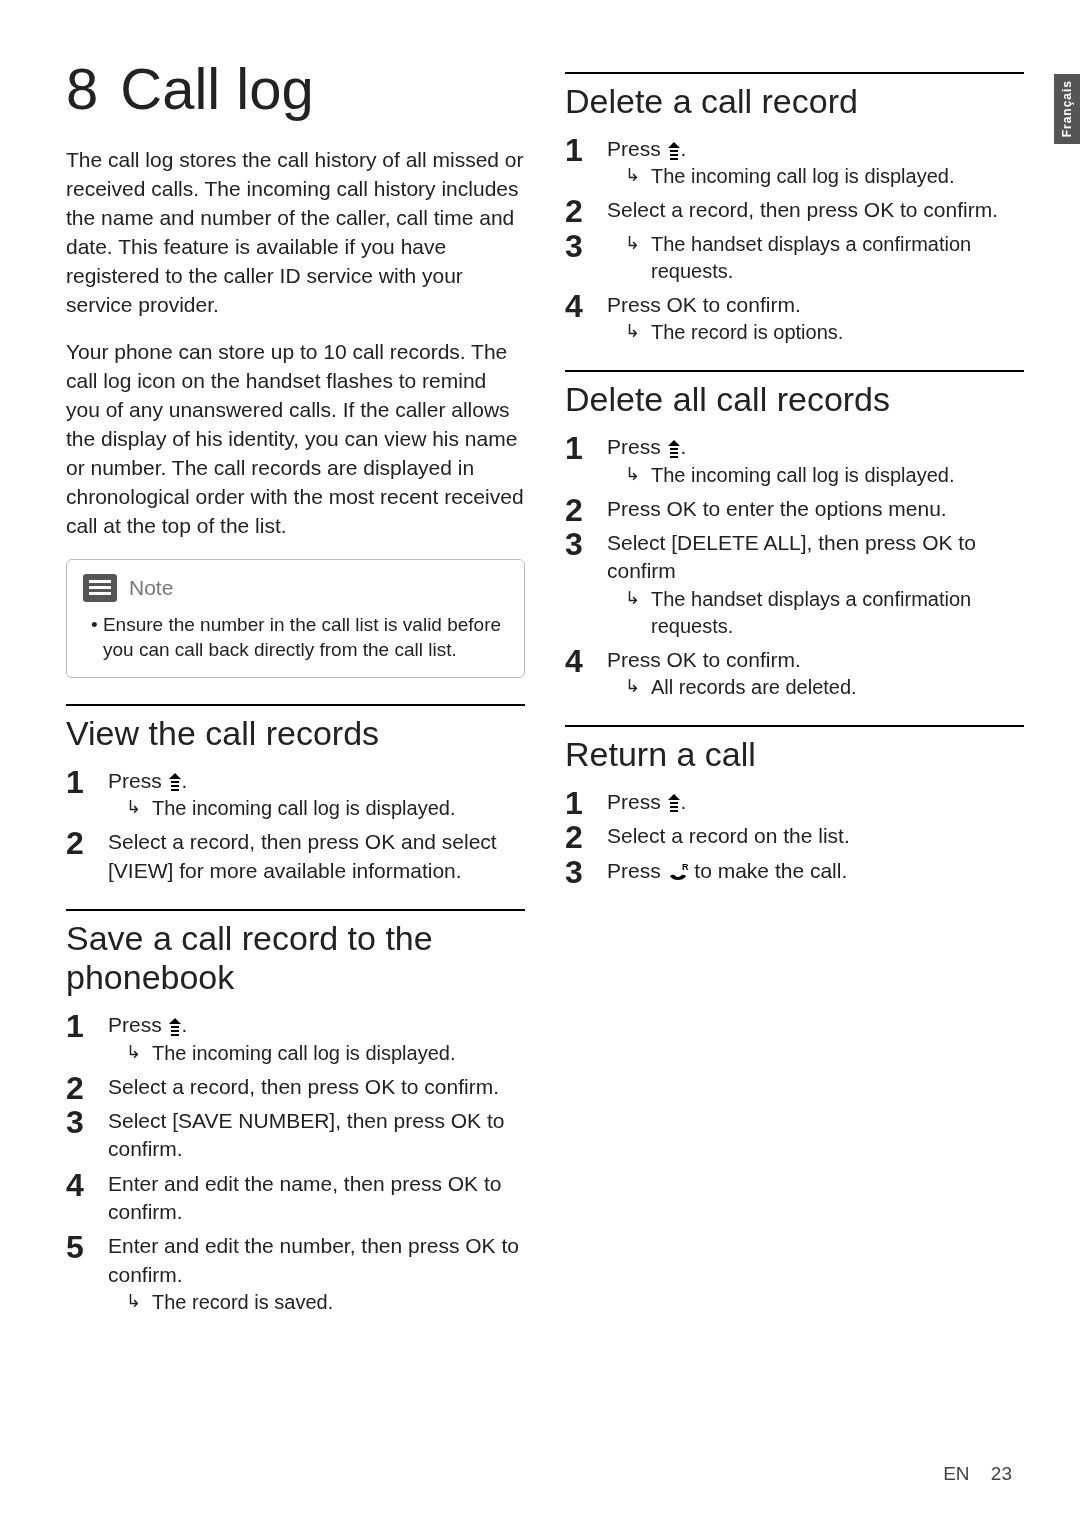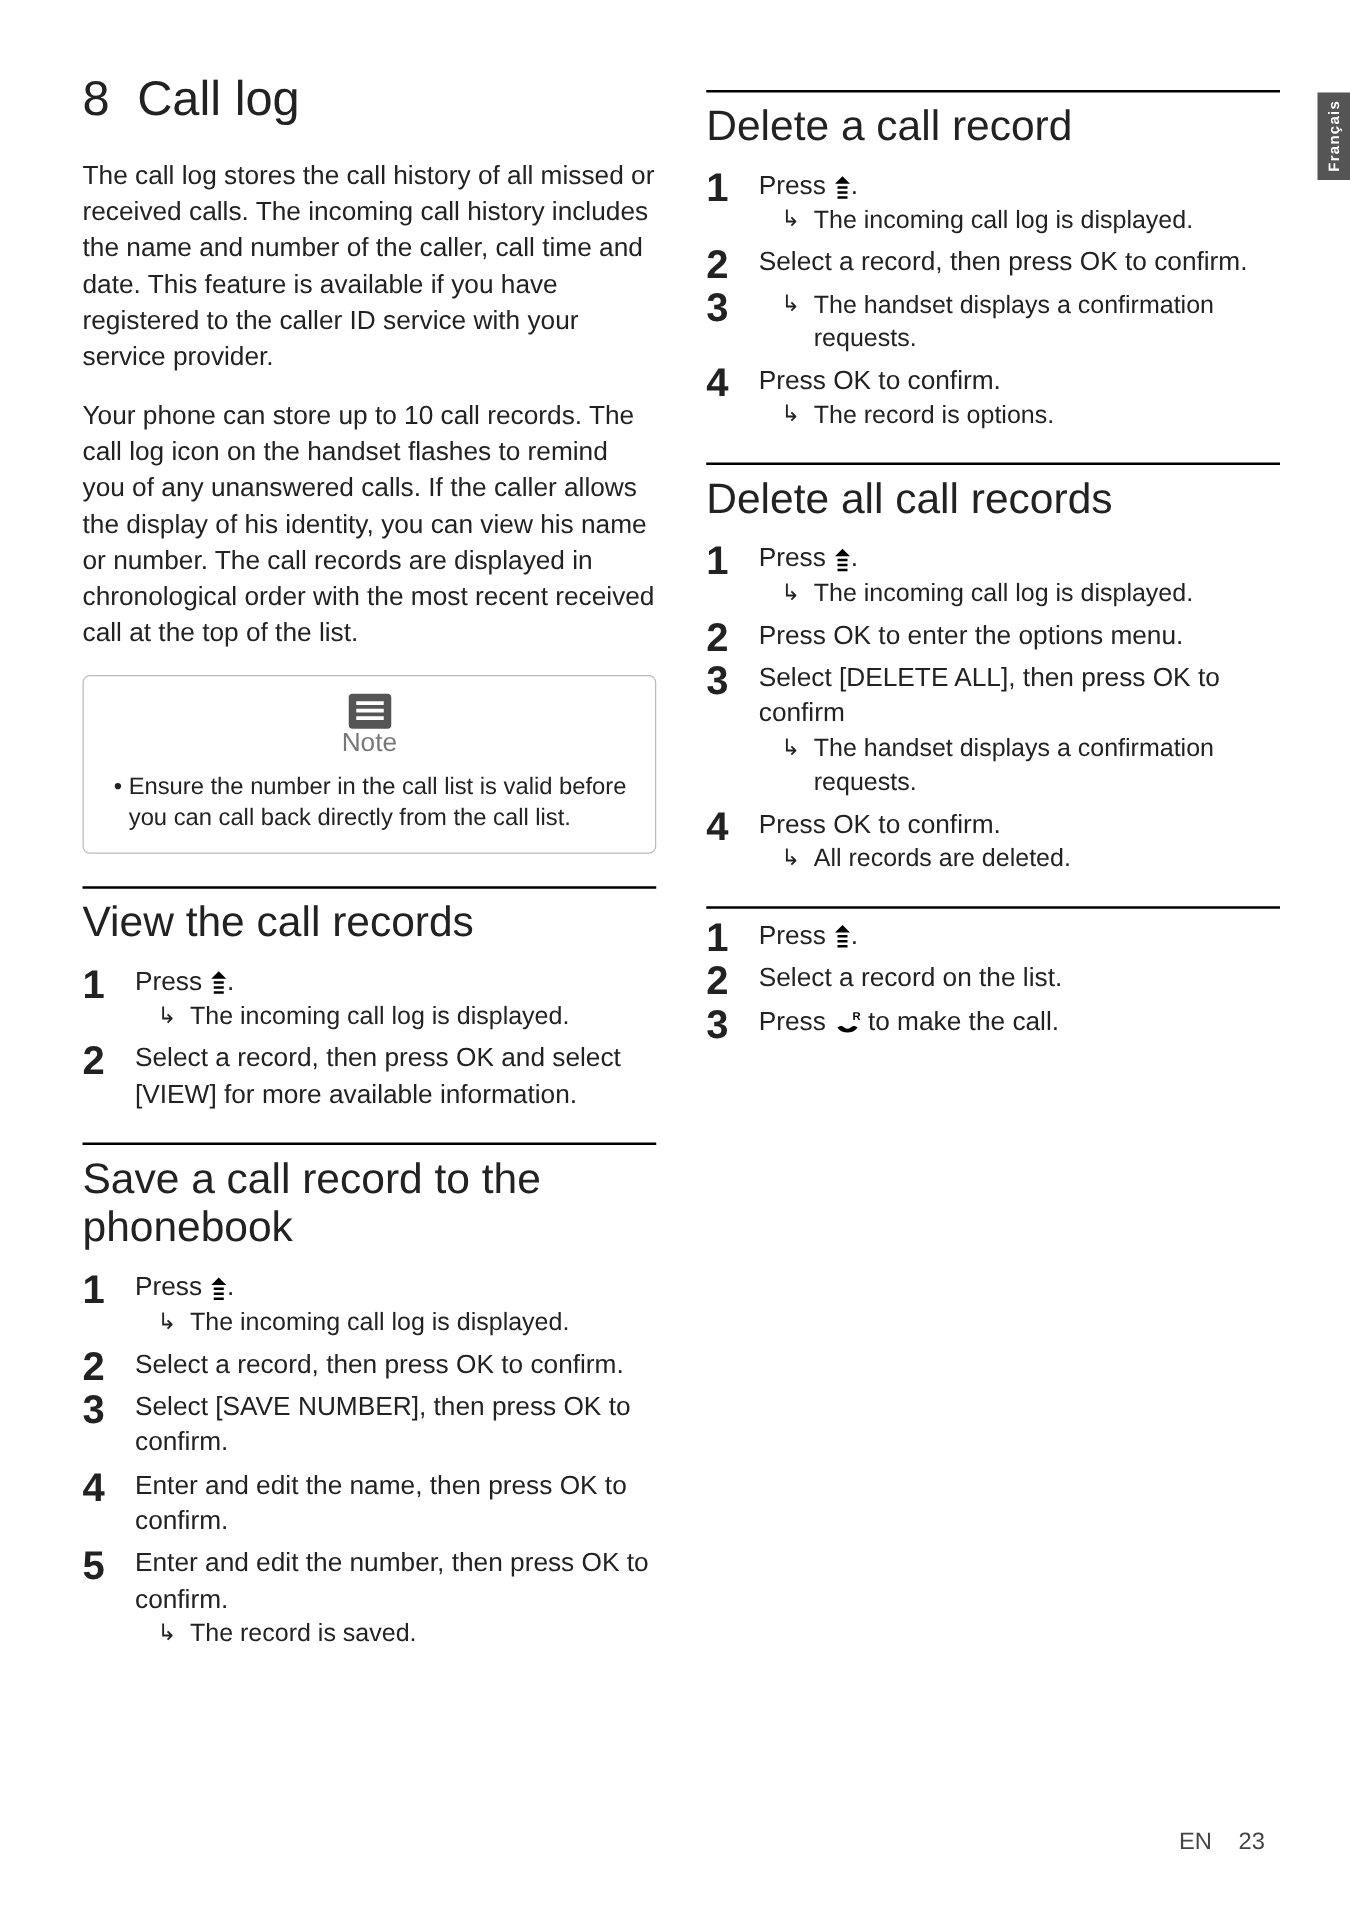--- a/index.html
+++ b/index.html
@@ -13,41 +13,41 @@
   }
   .page {
     padding: 60px 56px 40px 66px;
     display: flex;
     gap: 40px;
   }
   .col { flex: 1; min-width: 0; }
   .col-right { padding-top: 12px; }
 
   .chapter-title {
-    font-size: 39px;
+    font-size: 58px;
     font-weight: 300;
     margin-bottom: 28px;
     line-height: 1;
   }
   .chapter-number { display: inline-block; margin-right: 22px; }
 
   .intro {
     font-size: 21px;
     line-height: 1.38;
     margin-bottom: 18px;
     font-weight: 300;
   }
 
   .note-box {
     border: 1px solid #bbb;
     border-radius: 6px;
     margin: 16px 0 26px 0;
     padding: 14px 16px 14px 16px;
   }
-  .note-header { display: flex; align-items: center; margin-bottom: 10px; flex-direction: column; }
+  .note-header { display: flex; align-items: center; gap: 12px; margin-bottom: 10px; }
   .note-icon {
     width: 34px; height: 28px;
     background: #555; border-radius: 3px;
     position: relative;
     display: inline-block;
   }
   .note-icon::before, .note-icon::after, .note-icon span {
     content: ""; position: absolute; left: 6px; right: 6px; height: 3px; background: #fff;
   }
   .note-icon::before { top: 6px; }
@@ -239,20 +239,21 @@
         <li><span>Press OK to enter the options menu.</span></li>
         <li><span>Select [DELETE ALL], then press OK to confirm</span><ul class="sub">
             <li>The handset displays a confirmation requests.</li>
           </ul></li>
         <li><span>Press OK to confirm.</span><ul class="sub">
             <li>All records are deleted.</li>
           </ul></li>
       </ol>
 
     <hr class="section-rule">
+    <h2 class="section-title">Return a call</h2>
     <ol class="steps" id="steps-return">
         <li><span>Press </span><span class="btnkey">
             <svg width="14" height="20" viewBox="0 0 14 20">
               <path d="M7 1 L13 7 L1 7 Z" fill="#000"></path>
               <rect x="3" y="9" width="8" height="2" fill="#000"></rect>
               <rect x="3" y="13" width="8" height="2" fill="#000"></rect>
               <rect x="3" y="17" width="8" height="2" fill="#000"></rect>
             </svg>
           </span><span>.</span></li>
         <li><span>Select a record on the list.</span></li>

